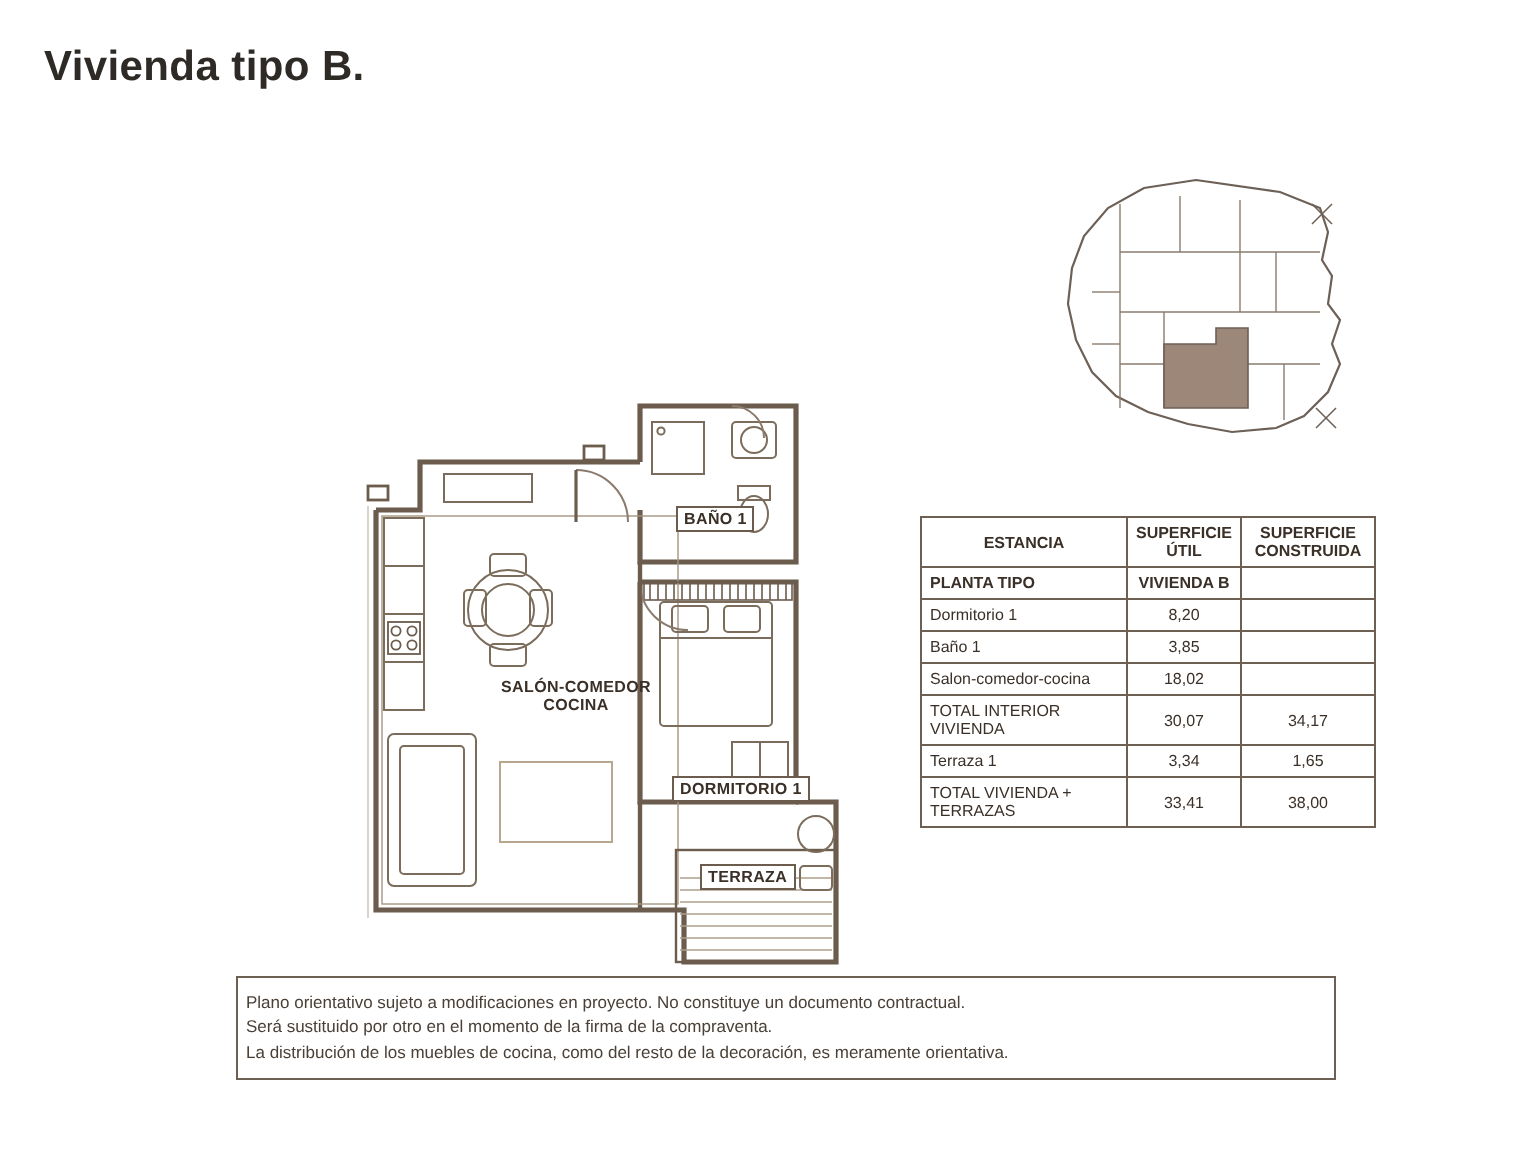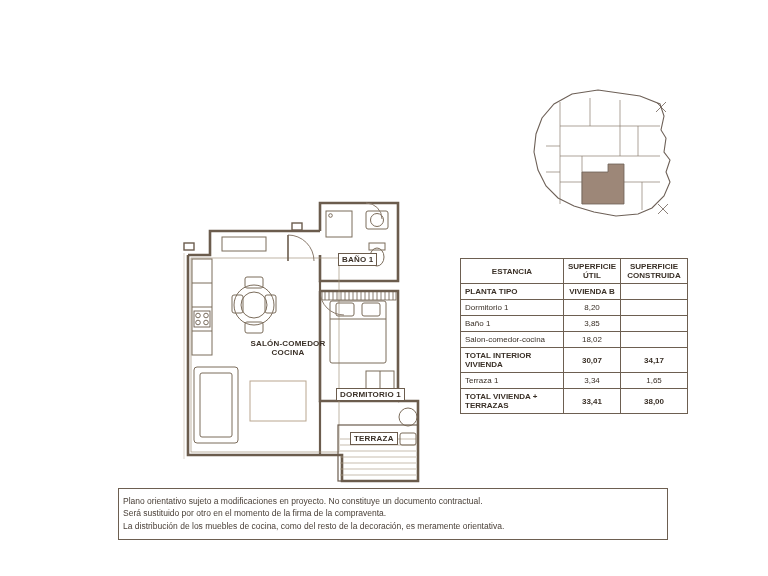--- a/index.html
+++ b/index.html
@@ -88,21 +88,21 @@
   }
   .table .c-num {
     text-align: center;
     width: 48px;
   }
   .table .c-num2 {
     text-align: center;
     width: 58px;
   }
   .table .bold {
-    font-weight: bold;
+    font-weight: normal;
   }
   .table .row-head td {
     font-weight: bold;
   }
 
   
   .disclaimer {
     position: absolute;
     left: 118px;
     top: 488px;
@@ -113,20 +113,21 @@
     line-height: 1.45;
     color: #4a4038;
   }
   .disclaimer div { white-space: pre; }
 </style>
 </head>
 <body>
 
 <div class="page">
 
+  <div class="title">Vivienda tipo B.</div>
 
   <div class="keyplan">
     <svg width="160" height="140" viewBox="0 0 160 140">
       <g stroke="#6d6057" stroke-width="1.1" fill="#ffffff">
         <path d="M78 4 L120 10 L140 18 L144 30 L141 44 L146 52 L144 66 L150 74 L146 86 L150 96 L144 110 L132 122 L118 128 L96 130 L74 126 L54 120 L38 112 L26 100 L18 84 L14 66 L16 48 L22 32 L34 18 L52 8 Z"></path>
       </g>
       <g stroke="#8a7b6d" stroke-width="0.7" fill="none">
         <path d="M40 16 L40 118"></path>
         <path d="M40 40 L100 40"></path>
         <path d="M70 12 L70 40"></path>

